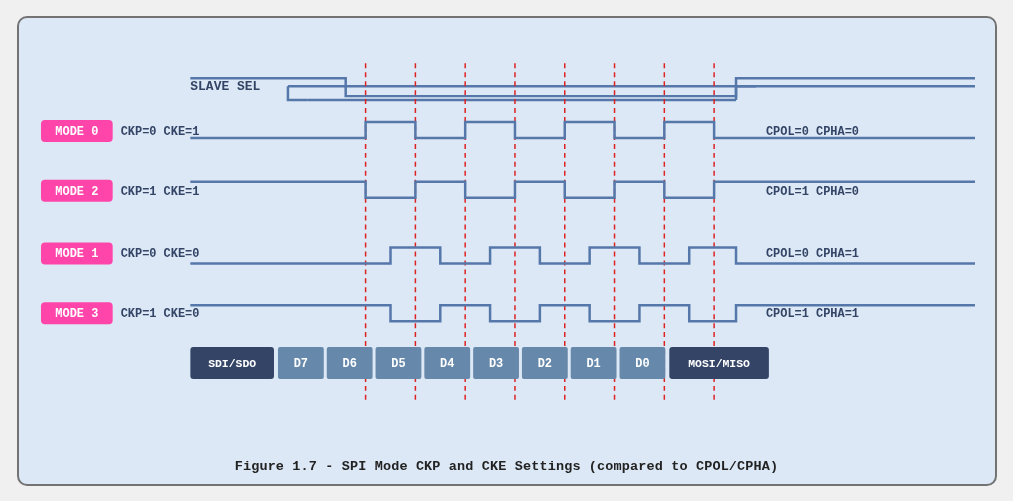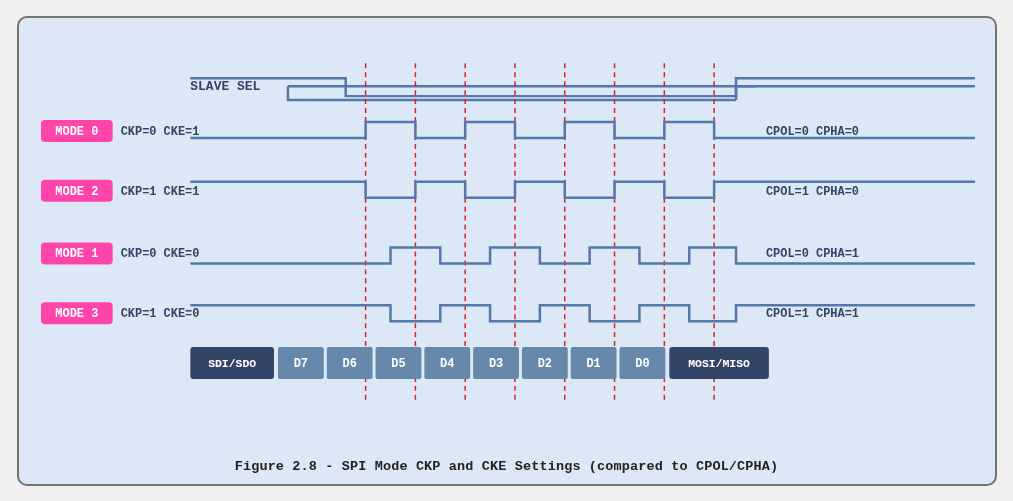--- a/index.html
+++ b/index.html
@@ -130,14 +130,14 @@
       <text x="557" y="320" font-size="12" font-weight="bold" fill="white" text-anchor="middle">D1</text>
 
       <rect x="583" y="300" width="46" height="32" rx="2" ry="2" fill="#6688aa"></rect>
       <text x="606" y="320" font-size="12" font-weight="bold" fill="white" text-anchor="middle">D0</text>
 
       <rect x="633" y="300" width="100" height="32" rx="3" ry="3" fill="#334466"></rect>
       <text x="683" y="320" font-size="11.5" font-weight="bold" fill="white" text-anchor="middle">MOSI/MISO</text>
 
     </svg>
   </div>
-  <div class="caption">Figure 2.8 - SPI Mode CKP and CKE Settings (compared to CPOL/CPHA)</div>
+  <div class="caption">Figure 1.7 - SPI Mode CKP and CKE Settings (compared to CPOL/CPHA)</div>
 </div>
 
 </body></html>

